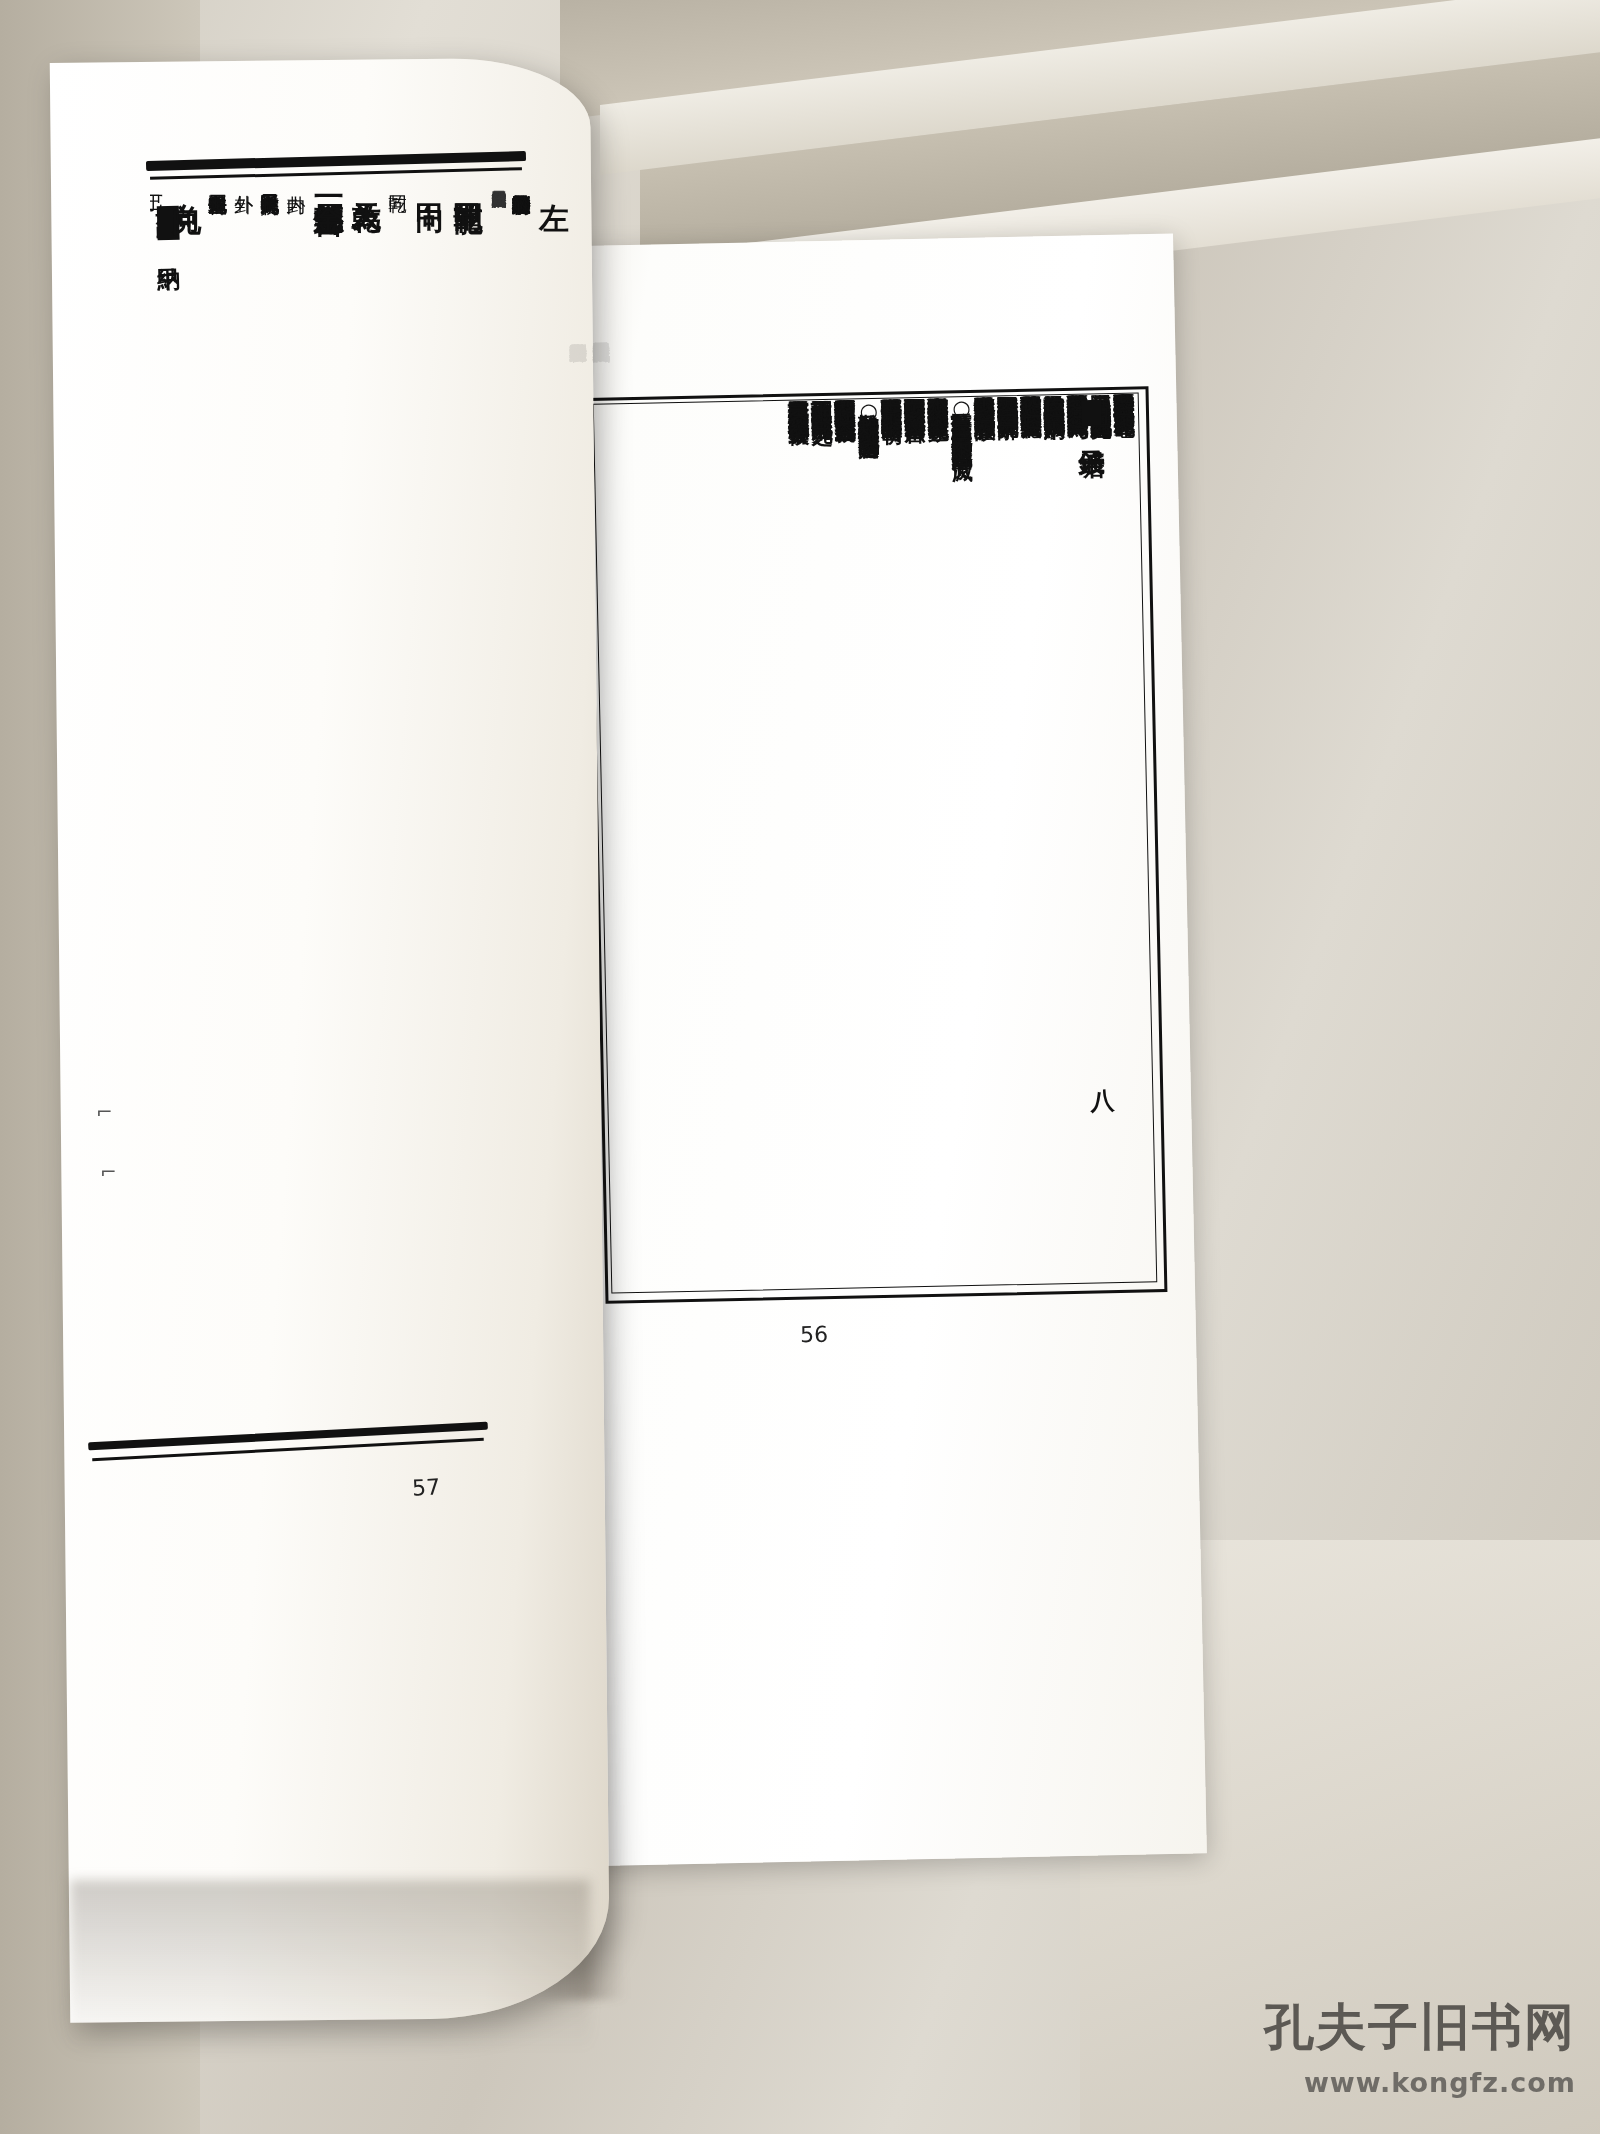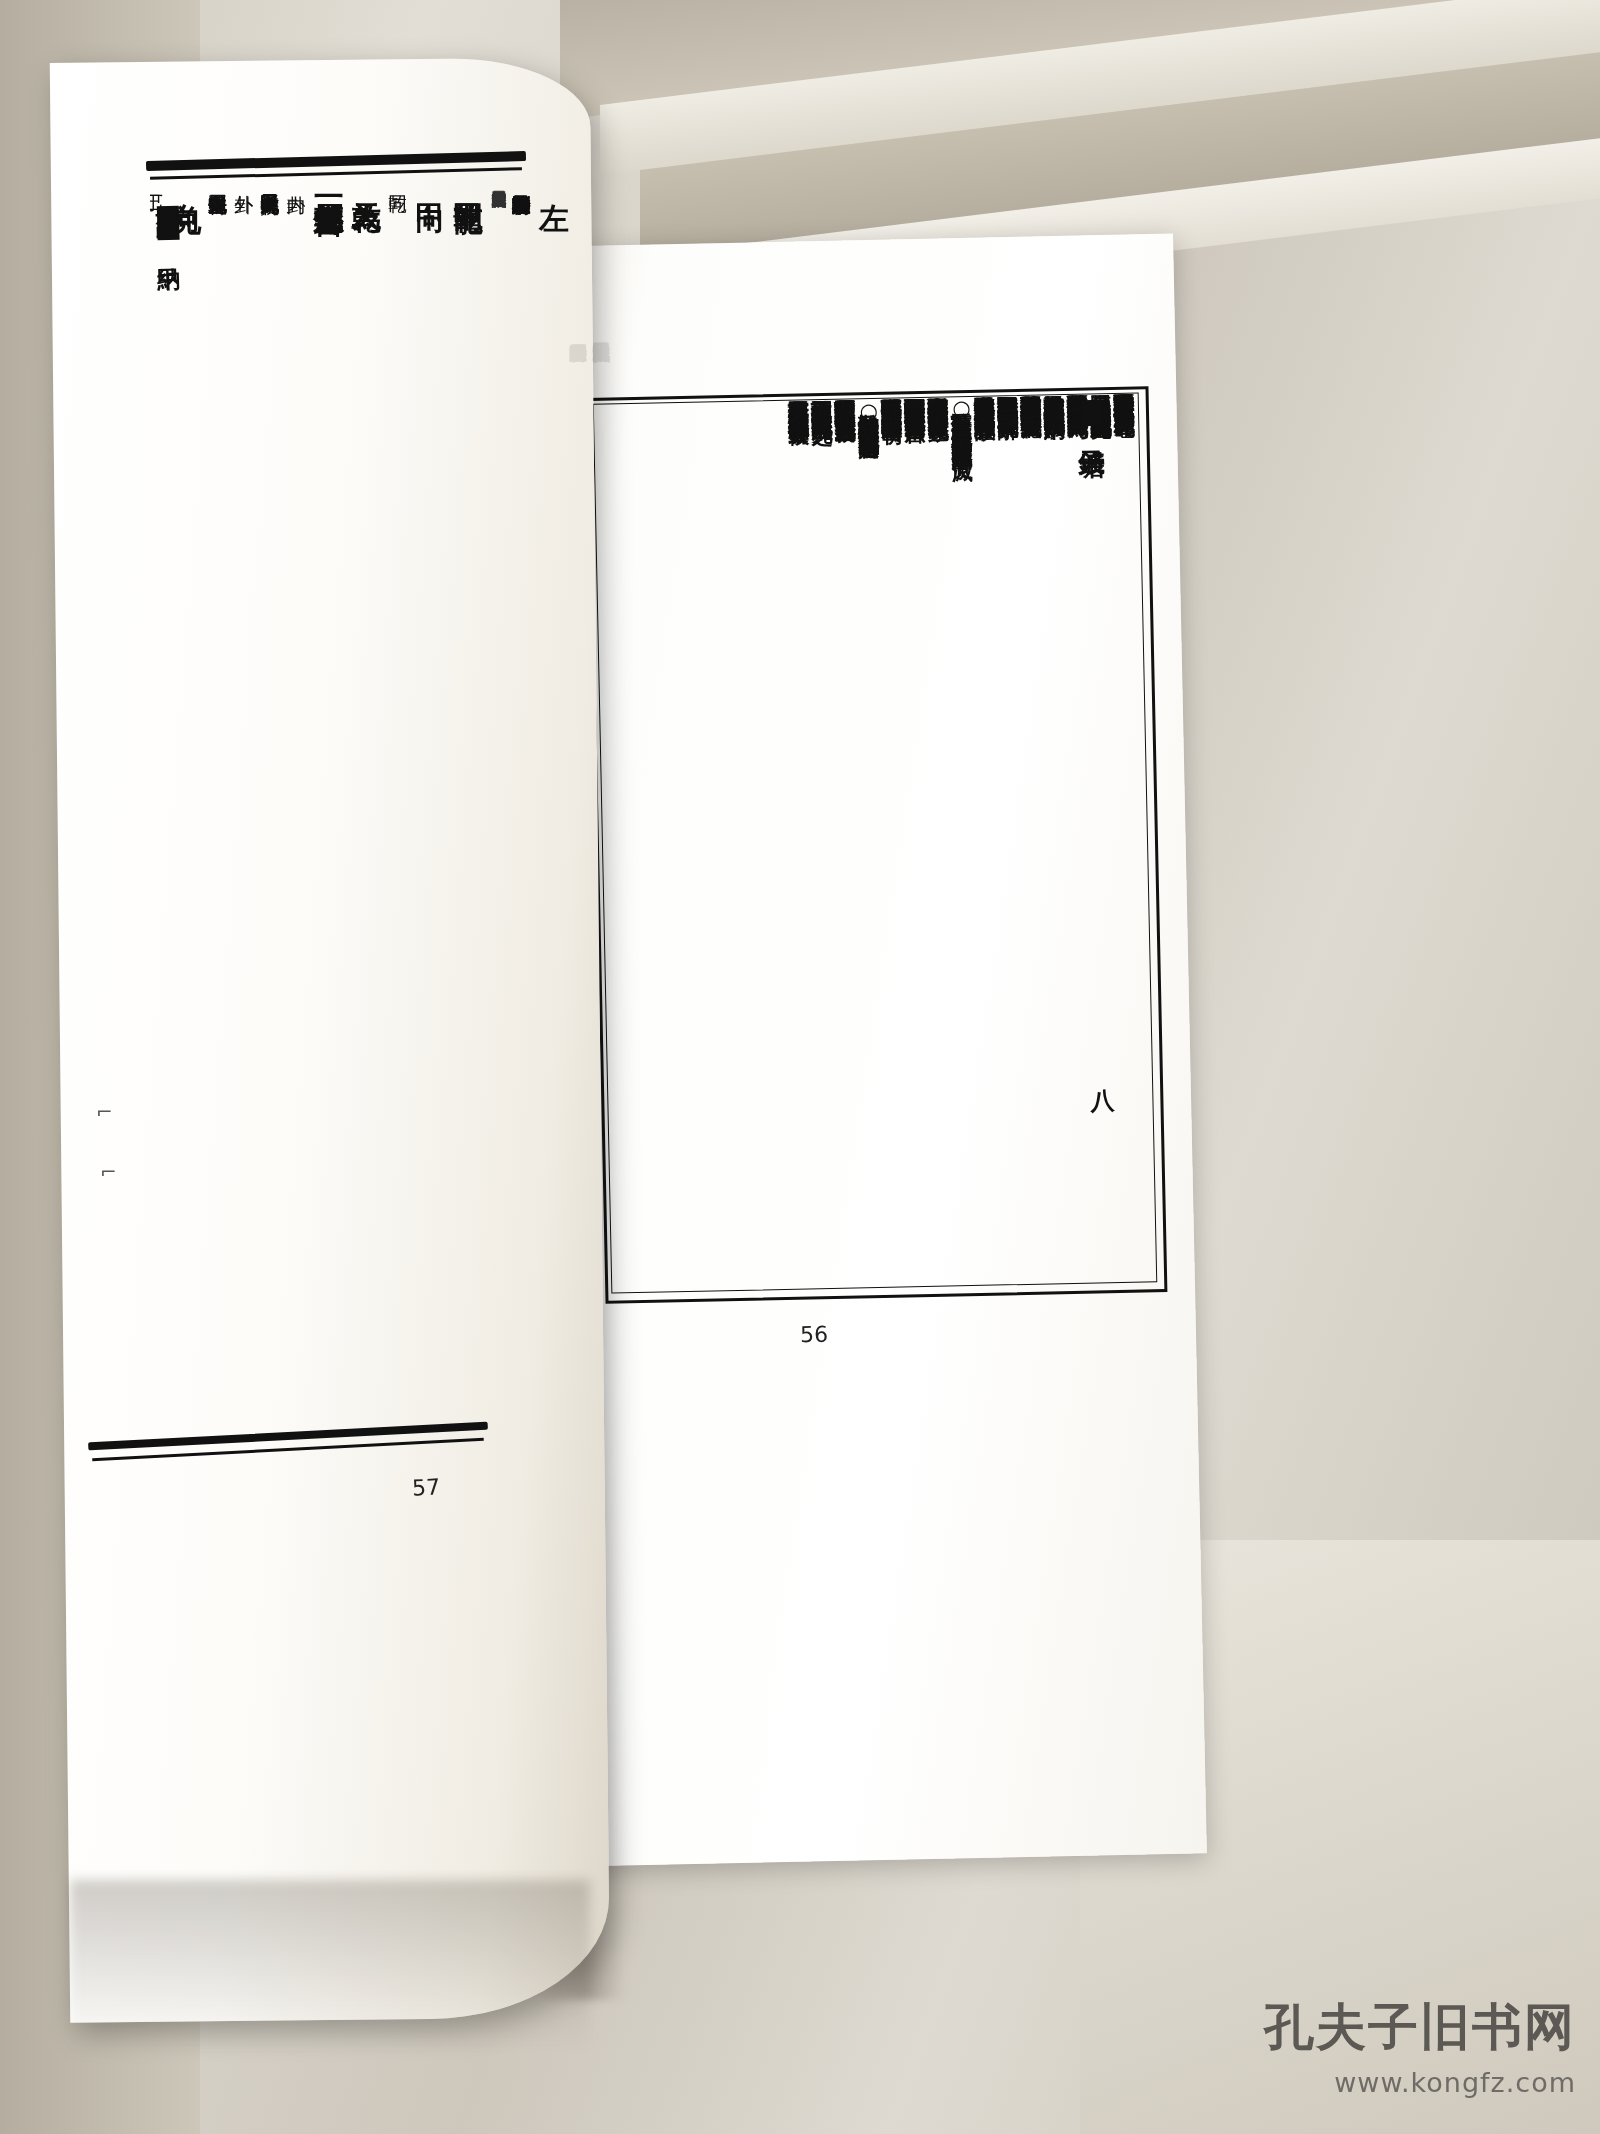--- a/index.html
+++ b/index.html
@@ -94,21 +94,21 @@
 
   
   .ghost{position:absolute;left:500px;top:330px;width:120px;height:1050px;opacity:.10;
     display:flex;flex-direction:row-reverse;overflow:hidden;transform:rotate(-1deg);}
   .ghost .vtext{font-size:18px;margin-left:4px;}
 
   
   .wm{position:absolute;right:24px;bottom:36px;text-align:right;
     font-family:"DejaVu Sans",sans-serif;color:#6d6a66;}
   .wm .t1{font-size:50px;font-weight:700;color:#5c5954;letter-spacing:2px;}
-  .wm .t2{font-size:27px;color:#6f6c67;letter-spacing:1px;margin-top:6px;}
+  .wm .t2{font-size:27px;color:#6f6c67;letter-spacing:1px;margin-top:6px;font-weight:bold;}
 
   
   .pencil{position:absolute;color:#555;font-size:20px;font-family:"DejaVu Sans",sans-serif;}
 </style>
 </head>
 <body>
 
 <div id="scene">
 
   <div class="strip s1"></div>

